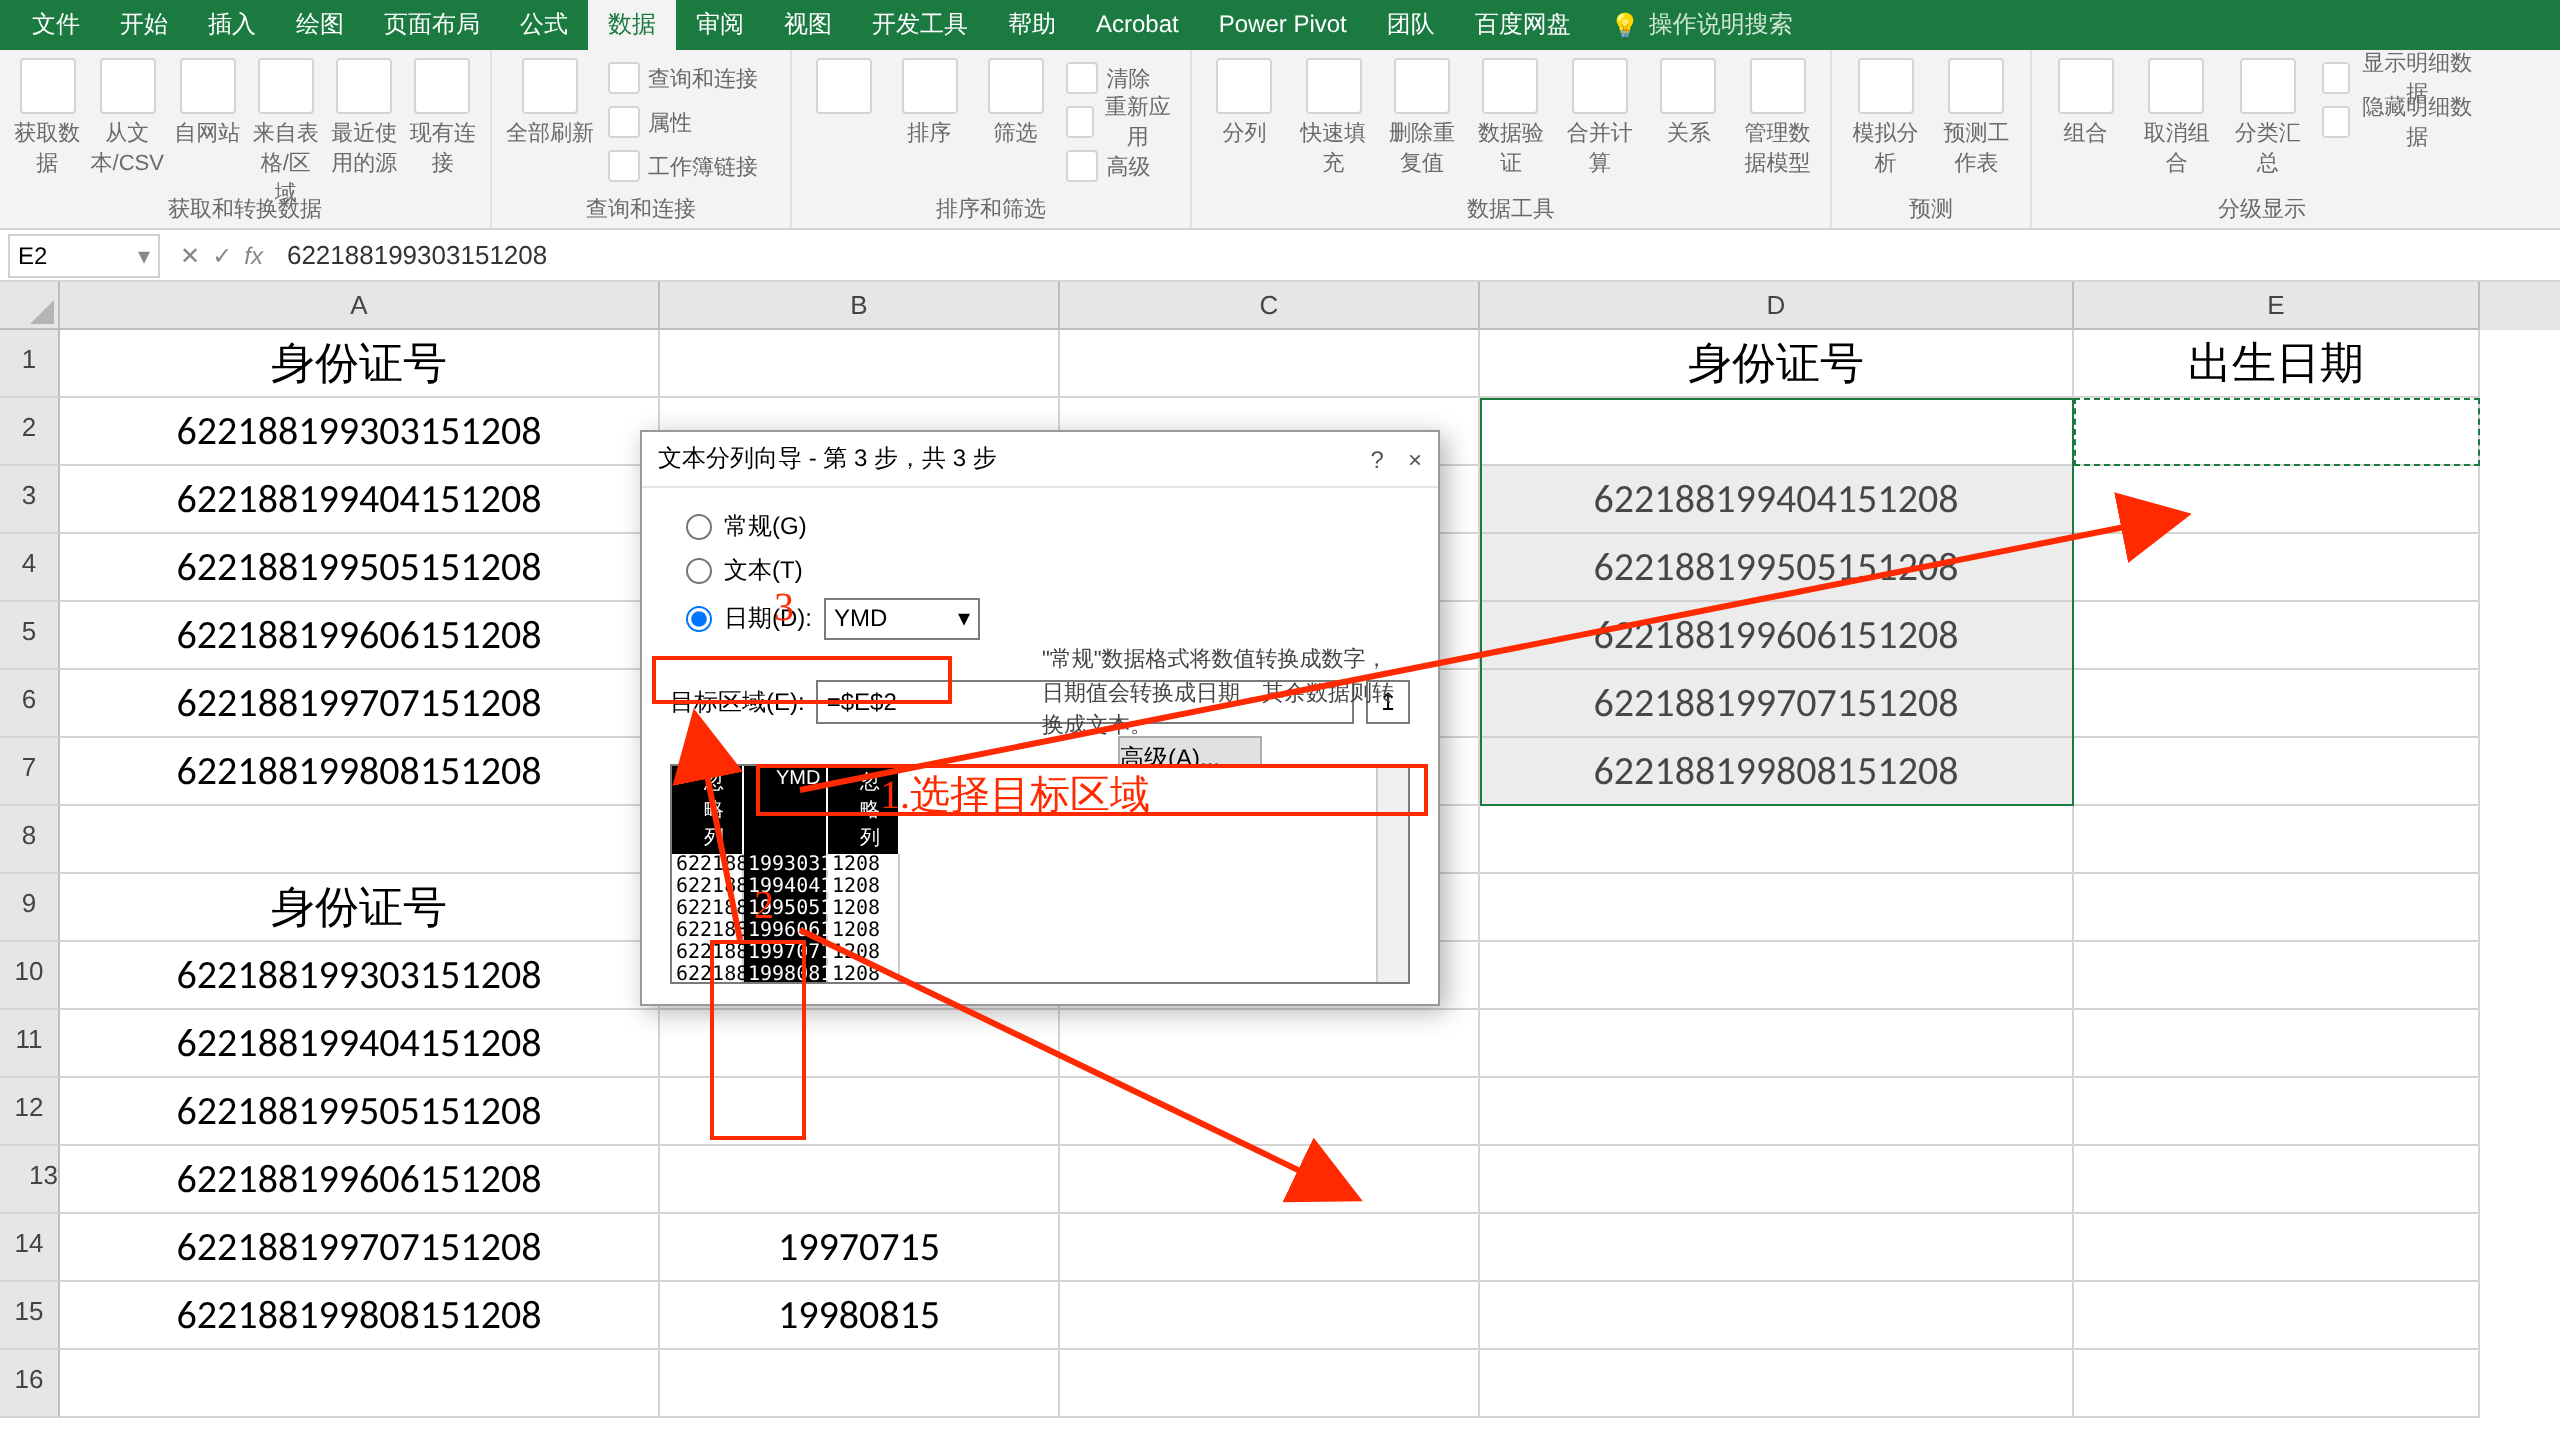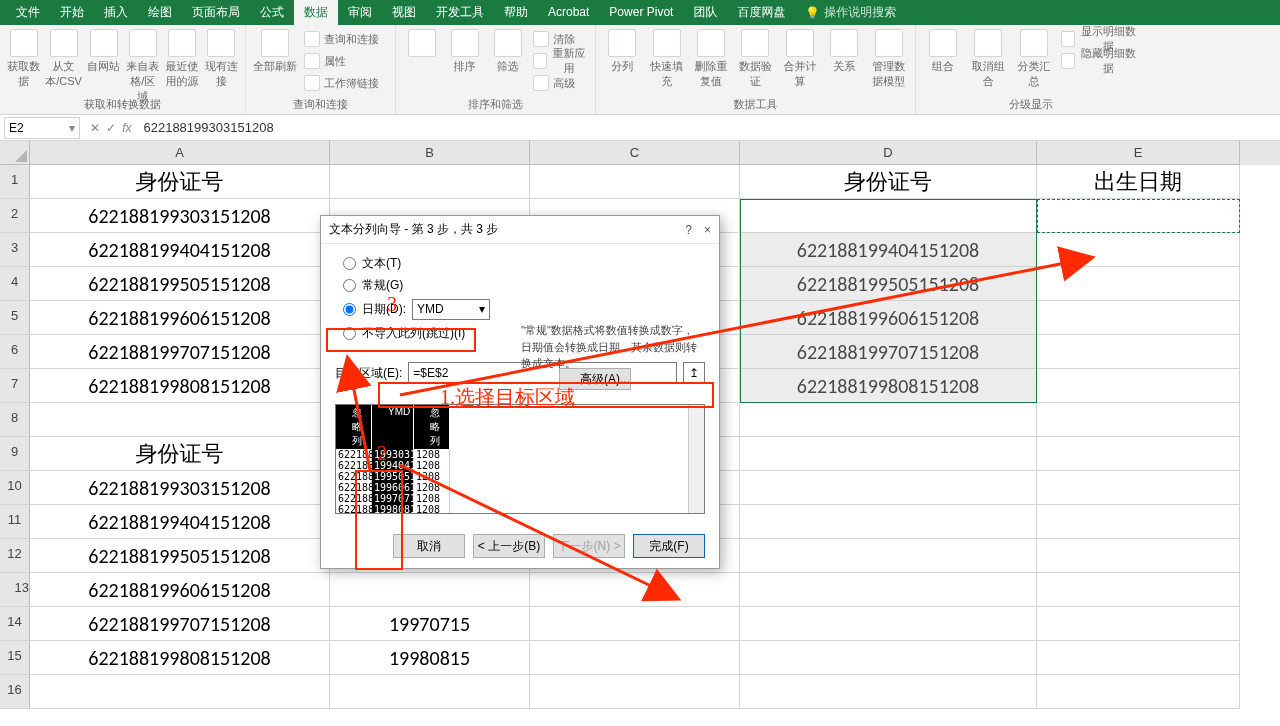--- a/index.html
+++ b/index.html
@@ -41,21 +41,21 @@
   .dialog { position:absolute; left:320px; top:215px; width:400px; background:#fff; border:1px solid #999; box-shadow:3px 3px 12px rgba(0,0,0,0.3); font-size:12px; }
   .dlg-title { height:28px; display:flex; align-items:center; justify-content:space-between; padding:0 8px; border-bottom:1px solid #e5e5e5; }
   .dlg-title .right { display:flex; gap:12px; color:#555; }
   .dlg-body { padding:8px 14px 10px; }
   .fieldset-label { color:#333; margin:6px 0 4px; }
   .radio-row { display:flex; align-items:center; gap:4px; height:22px; padding-left:8px; }
   .radio-row input { margin-right:2px; }
   .date-row { display:flex; align-items:center; gap:6px; padding-left:8px; height:26px; }
   .select { width:78px; height:21px; border:1px solid #7a7a7a; display:flex; align-items:center; justify-content:space-between; padding:0 4px; background:#fff; }
   .desc { position:absolute; left:200px; top:78px; width:180px; font-size:11px; color:#444; line-height:1.5; }
-  .adv-btn { position:absolute; left:238px; top:124px; width:72px; height:22px; border:1px solid #adadad; background:#e1e1e1; text-align:right; line-height:20px; }
+  .adv-btn { position:absolute; left:238px; top:124px; width:72px; height:22px; border:1px solid #adadad; background:#e1e1e1; text-align:left; line-height:20px; }
   .dest-row { display:flex; align-items:center; gap:6px; margin-top:18px; }
   .dest-input { flex:1; height:22px; border:1px solid #7a7a7a; padding:0 4px; display:flex; align-items:center; }
   .dest-pick { width:22px; height:22px; border:1px solid #7a7a7a; display:flex; align-items:center; justify-content:center; }
   .preview { margin-top:20px; }
   .preview-box { height:110px; border:1px solid #7a7a7a; background:#fff; overflow:hidden; padding:0; position:relative; }
   .pv-scroll { position:absolute; right:0; top:0; bottom:0; width:16px; background:#f0f0f0; border-left:1px solid #ccc; }
   .pv-hdr { display:flex; font-size:10px; }
   .pv-hdr div { background:#000; color:#fff; padding:1px 16px; border-right:1px solid #fff; }
   .pv-row { display:flex; font-size:10px; font-family: Consolas, monospace; }
   .pv-row div { padding:0 2px; border-right:1px solid #ccc; }
@@ -202,20 +202,33 @@
       <div class="rbtn">
           <div class="ricon"></div>
           <span>关系</span>
         </div>
       <div class="rbtn">
           <div class="ricon"></div>
           <span>管理数据模型</span>
         </div>
     </div>
     <div class="glabel">数据工具</div>
+  </div>
+  <div class="rgroup" style="width:100px">
+    <div class="items">
+      <div class="rbtn">
+          <div class="ricon"></div>
+          <span>模拟分析</span>
+        </div>
+      <div class="rbtn">
+          <div class="ricon"></div>
+          <span>预测工作表</span>
+        </div>
+    </div>
+    <div class="glabel">预测</div>
   </div>
   <div class="rgroup" style="width:230px;border-right:none">
     <div class="items">
       <div class="rbtn">
           <div class="ricon"></div>
           <span>组合</span>
         </div>
       <div class="rbtn">
           <div class="ricon"></div>
           <span>取消组合</span>
@@ -370,38 +383,34 @@
   <div class="dlg-title">
     <span>文本分列向导 - 第 3 步，共 3 步</span>
     <div class="right">
       <span>?</span>
       <span>×</span>
     </div>
   </div>
   <div class="dlg-body" style="position:relative">
     <div class="radio-row">
         <input type="radio" style="">
-        <span>文本(T)</span>
+        <span>常规(G)</span>
       </div>
     <div class="radio-row">
         <input type="radio" style="">
-        <span>常规(G)</span>
+        <span>文本(T)</span>
       </div>
     <div class="date-row">
       <input type="radio" checked="" style="">
         <span>日期(D):</span>
       <div class="select">
         <span>YMD</span>
         <span>▾</span>
       </div>
     </div>
-    <div class="radio-row">
-        <input type="radio" style="">
-        <span>不导入此列(跳过)(I)</span>
-      </div>
     <div class="desc">"常规"数据格式将数值转换成数字，日期值会转换成日期，其余数据则转换成文本。</div>
     <div class="adv-btn">高级(A)...</div>
     <div class="dest-row">
       <span>目标区域(E):</span>
       <div class="dest-input">
           <span>=$E$2</span>
         </div>
       <div class="dest-pick">↥</div>
     </div>
     <div class="preview">
@@ -439,26 +448,20 @@
             </div>
             <div class="pv-row">
               <div style="width: 36px;">622188</div>
               <div class="c2" style="width: 42px;">19980815</div>
               <div style="width: 36px;">1208</div>
             </div>
           </div>
         <div class="pv-scroll"></div>
       </div>
     </div>
-  </div>
-  <div class="dlg-btns">
-    <div class="dlg-btn">取消</div>
-    <div class="dlg-btn">&lt; 上一步(B)</div>
-    <div class="dlg-btn disabled">下一步(N) &gt;</div>
-    <div class="dlg-btn primary">完成(F)</div>
   </div>
 </div>
 
 <div class="annot-box" style="left:326px; top:328px; width:150px; height:24px;"></div>
 <div class="annot-box" style="left:378px; top:382px; width:336px; height:26px;"></div>
 <div class="annot-box" style="left:355px; top:470px; width:48px; height:100px;"></div>
 <div class="annot-text" style="left:440px; top:384px;">1.选择目标区域</div>
 <div class="annot-text" style="left:377px; top:442px;">2</div>
 <div class="annot-text" style="left:387px; top:293px;">3</div>
 <div class="annot-text" style="left:658px; top:582px;">4</div>

